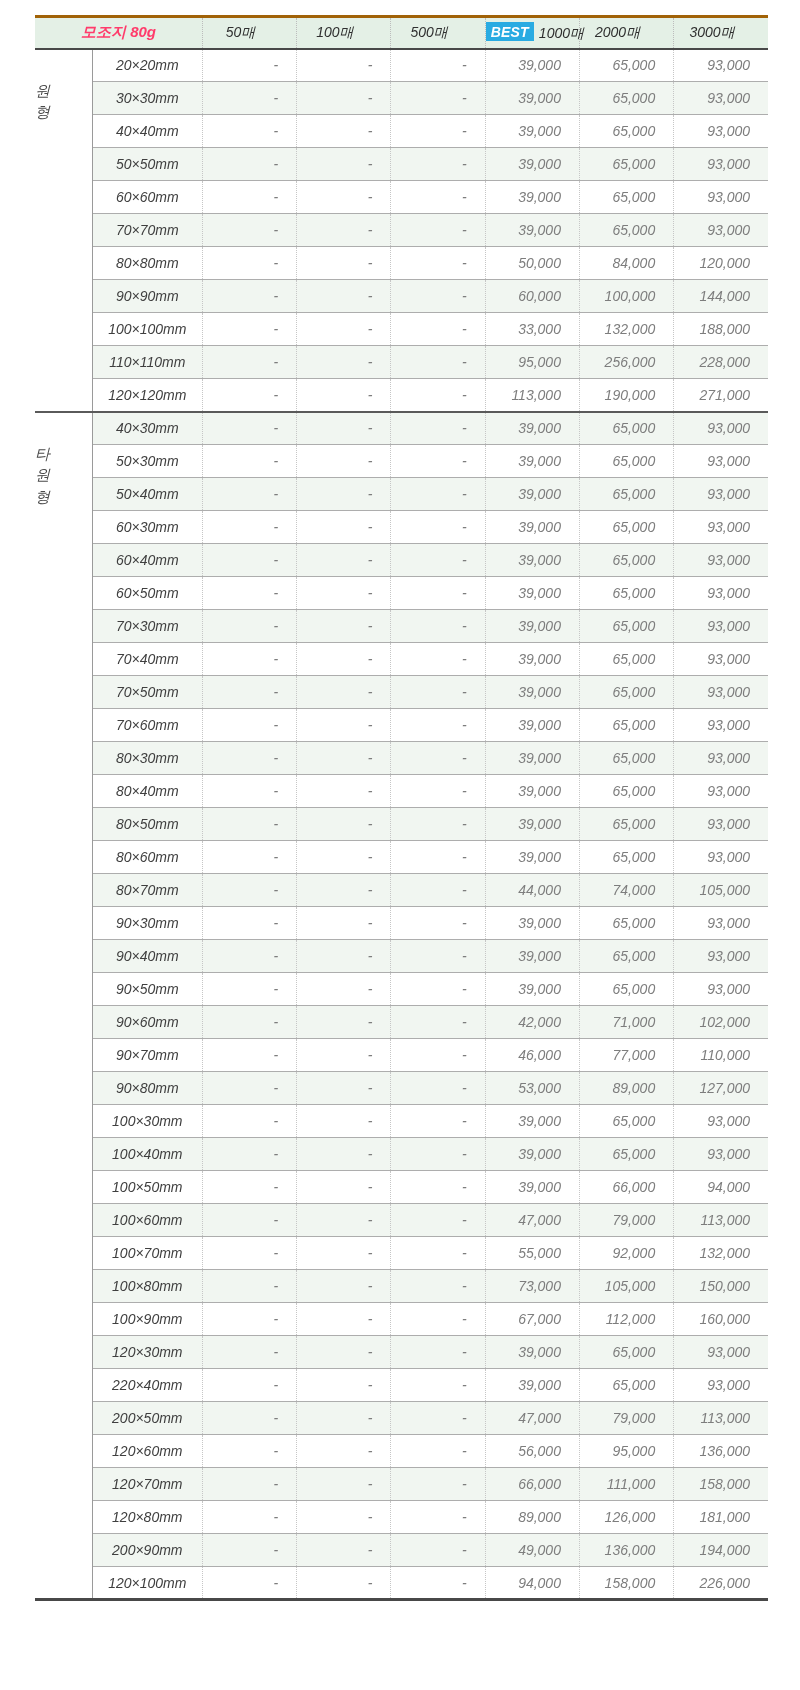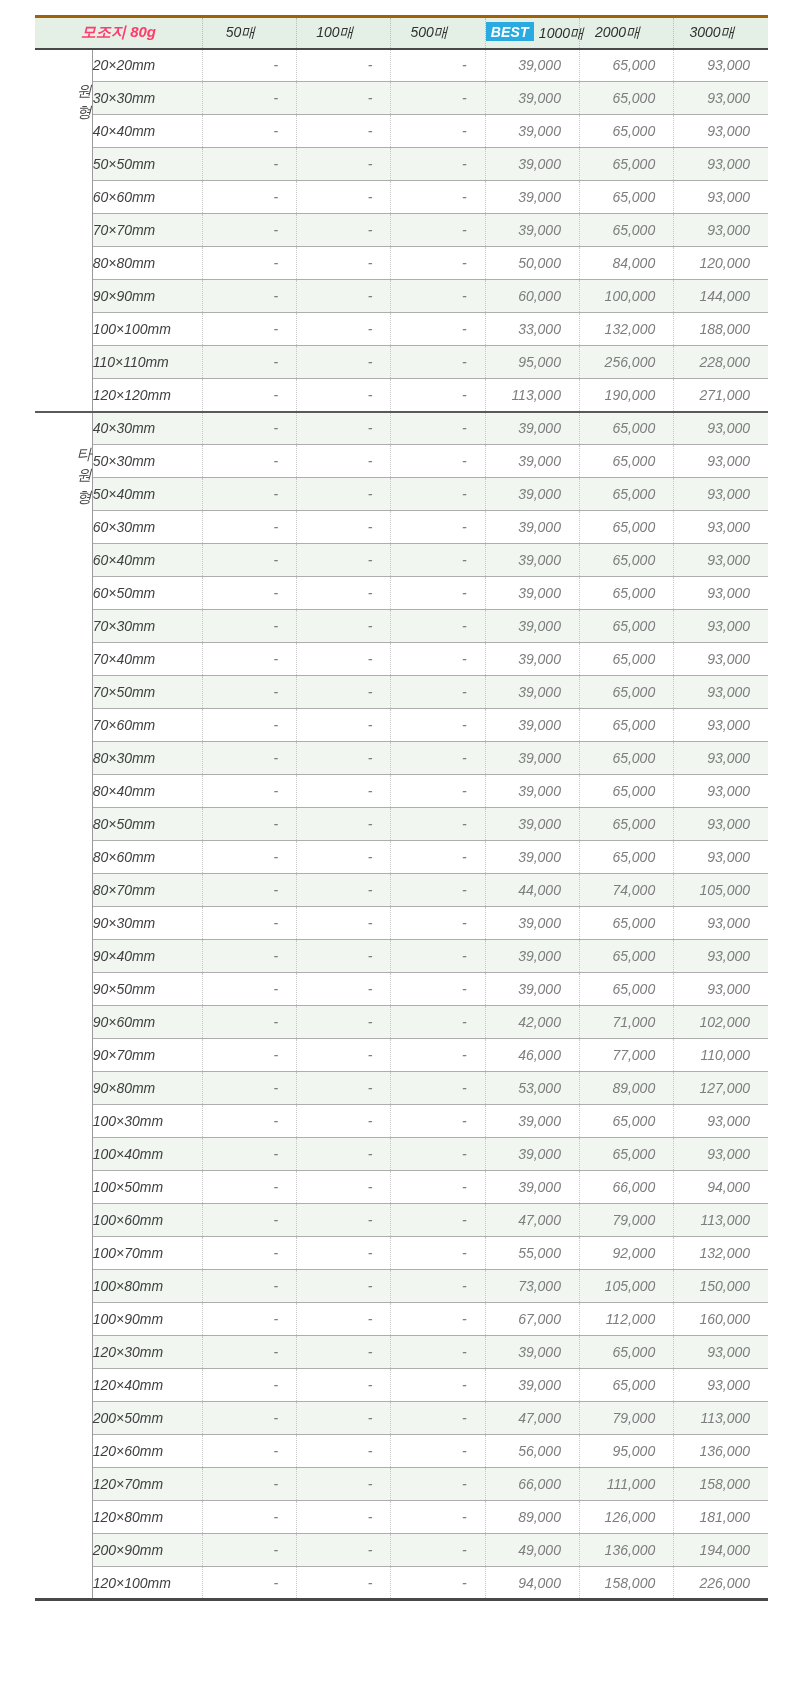--- a/index.html
+++ b/index.html
@@ -66,33 +66,33 @@
   tbody tr.section-divider{border-top:2px solid #5a5a5a;}
   tbody td{
     height:33px;
     font-size:14px;
     vertical-align:middle;
   }
   td.section-label{
     background:#ffffff;
     vertical-align:top;
     padding-top:30px;
-    text-align:right;
+    text-align:left;
     border-right:1px solid #9a9a9a;
   }
   .section-label-text{
     display:inline-block;
     width:17px;
     word-break:break-all;
     line-height:1.45;
     font-size:15px;
     color:#4a4a4a;
   }
   td.size-cell{
-    text-align:left;
+    text-align:center;
     color:#3f3f3f;
   }
   td.price-cell{
     text-align:right;
     padding-right:18px;
     color:#7d7d7d;
     border-left:1px dotted #c6c6c6;
   }
   tr.zebra{background:var(--zebra-green);}
 </style>
@@ -483,21 +483,21 @@
         <tr class="zebra">
           <td class="size-cell">120×30mm</td>
           <td class="price-cell">-</td>
           <td class="price-cell">-</td>
           <td class="price-cell">-</td>
           <td class="price-cell">39,000</td>
           <td class="price-cell">65,000</td>
           <td class="price-cell">93,000</td>
         </tr>
         <tr>
-          <td class="size-cell">120×40mm</td>
+          <td class="size-cell">220×40mm</td>
           <td class="price-cell">-</td>
           <td class="price-cell">-</td>
           <td class="price-cell">-</td>
           <td class="price-cell">39,000</td>
           <td class="price-cell">65,000</td>
           <td class="price-cell">93,000</td>
         </tr>
         <tr class="zebra">
           <td class="size-cell">200×50mm</td>
           <td class="price-cell">-</td>

